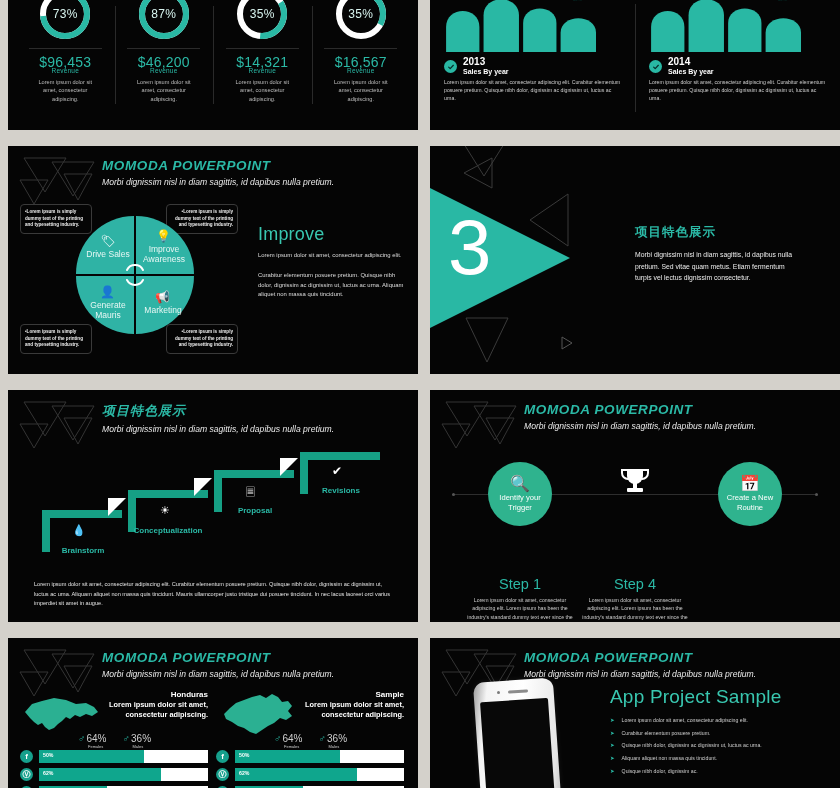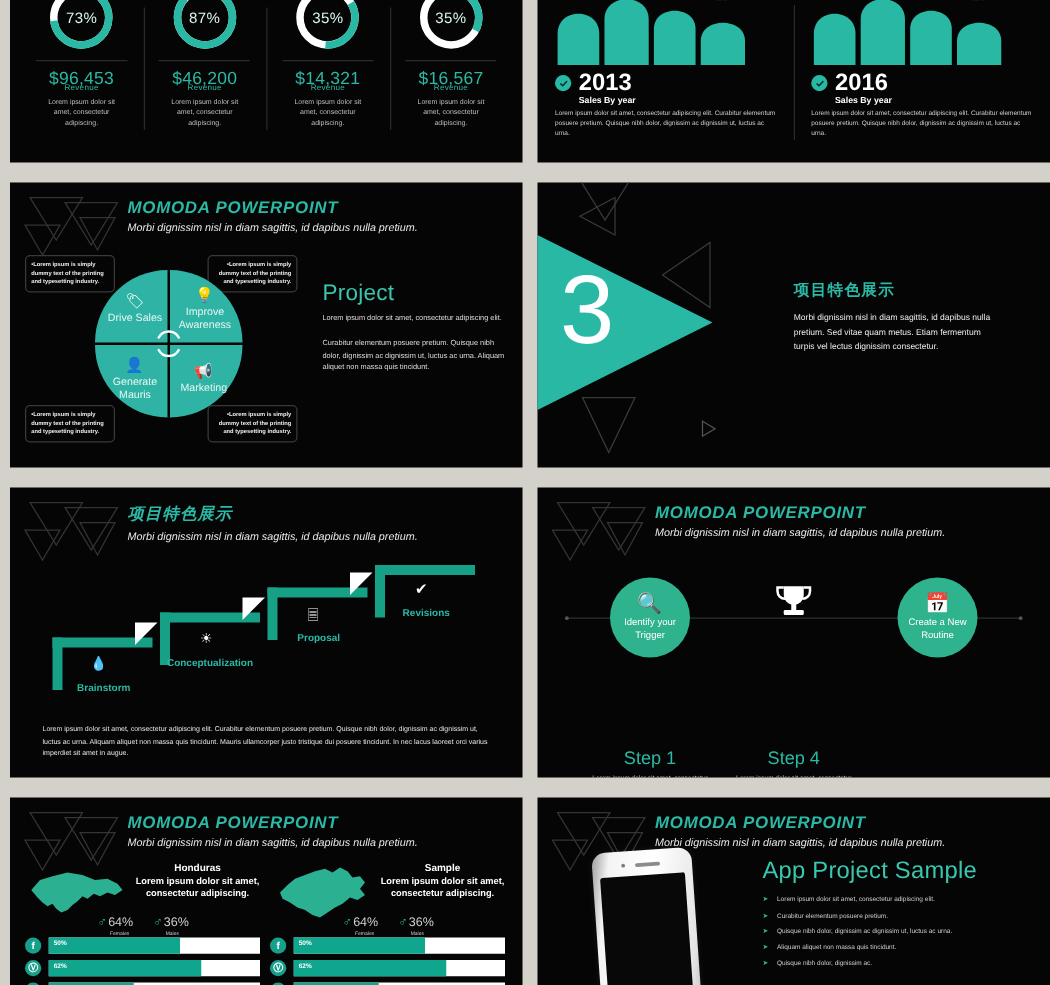--- a/index.html
+++ b/index.html
@@ -60,21 +60,21 @@
     content: ""; position: absolute; left: 0; top: 4px; bottom: 18px; width: 1px; background: #2a2a2a;
   }
   .hills { height: 60px; margin-top: -6px; position: relative; }
   .hills svg { width: 100%; height: 100%; display: block; }
   .yr-row { display: flex; align-items: flex-start; gap: 6px; margin-top: 3px; }
   .check {
     width: 13px; height: 13px; border-radius: 50%; background: #29b8a4; flex: 0 0 auto;
     display: flex; align-items: center; justify-content: center; margin-top: 3px;
   }
   .check svg { width: 8px; height: 8px; display:block; }
-  .yr-num { font-size: 19px; color: #fff; font-weight: bold; line-height: 1; }
+  .yr-num { font-size: 10px; color: #fff; font-weight: bold; line-height: 1; }
   .yr-sub { font-size: 7px; color: #fff; margin-top: 1px; font-weight: bold; }
   .yr-txt { font-size: 5.2px; color: #cfcfcf; line-height: 1.55; margin-top: 3px; }
 
   
   .wheel-wrap { position: absolute; left: 10px; top: 58px; width: 220px; height: 150px; }
   .wheel { position: absolute; left: 58px; top: 12px; width: 118px; height: 118px; }
   .quad {
     position: absolute; width: 58px; height: 58px; background: #2fb3a5;
     display: flex; flex-direction: column; align-items: center; justify-content: center;
     color: #e7f7f4; font-size: 8.5px; line-height: 1.15; text-align: center;
@@ -137,29 +137,29 @@
   .timeline::before { left: 0; } .timeline::after { right: 0; }
   .step-circle {
     position: absolute; width: 64px; height: 64px; border-radius: 50%; background: #2fb38e;
     display: flex; flex-direction: column; align-items: center; justify-content: center;
     color: #fff; font-size: 7.6px; line-height: 1.25; text-align: center;
   }
   .step-circle .gl { font-size: 16px; line-height: 1; margin-bottom: 1px; }
   .trophy { position: absolute; left: 50%; transform: translateX(-50%); top: 74px; width: 34px; height: 34px; }
   .trophy svg { width: 100%; height: 100%; display: block; }
   .step-col { position: absolute; top: 186px; width: 122px; text-align: center; }
-  .step-col h3 { font-size: 14.5px; color: #2bb9a6; font-weight: normal; margin-top: 23px; }
+  .step-col h3 { font-size: 14.5px; color: #2bb9a6; font-weight: normal; }
   .step-col p { font-size: 5.2px; color: #cfcfcf; line-height: 1.6; margin-top: 4px; padding: 0 6px; }
 
   
   .ctry { position: absolute; top: 52px; width: 188px; }
   .ctry-top { display: flex; align-items: flex-start; height: 56px; position: relative; }
   .map { width: 84px; height: 52px; flex: 0 0 auto; }
   .map svg { width: 100%; height: 100%; display: block; }
-  .ctry-txt { flex: 1; text-align: center; padding-left: 4px; }
+  .ctry-txt { flex: 1; text-align: right; padding-left: 4px; }
   .ctry-name { font-size: 8px; color: #fff; font-weight: bold; }
   .ctry-lorem { font-size: 7.4px; color: #fff; line-height: 1.34; margin-top: 1px; font-weight: bold; }
   .gender { position: absolute; left: 58px; bottom: 2px; display: flex; gap: 16px; }
   .gender div { display: flex; align-items: flex-end; gap: 1px; }
   .g-icon { font-size: 10px; color: #29b8a4; line-height: 1; }
   .g-pct { font-size: 10px; color: #cfcfcf; line-height: 1; }
   .g-lbl { font-size: 4px; color: #cfcfcf; position: absolute; bottom: -5px; left: 10px; }
   .bars { margin-top: 4px; }
   .bar-row { display: flex; align-items: center; gap: 6px; margin-bottom: 5px; }
   .soc {
@@ -317,21 +317,21 @@
             </g>
           </svg>
         </div>
         <div class="yr-row">
           <div class="check">
             <svg viewBox="0 0 12 12">
                 <path d="M2.5 6.2 L4.8 8.5 L9.5 3.4" stroke="#062e29" stroke-width="1.8" fill="none" stroke-linecap="round" stroke-linejoin="round"></path>
               </svg>
           </div>
           <div>
-            <div class="yr-num">2016</div>
+            <div class="yr-num">2014</div>
             <div class="yr-sub">Sales By year</div>
           </div>
         </div>
         <div class="yr-txt">Lorem ipsum dolor sit amet, consectetur adipiscing elit. Curabitur elementum posuere pretium. Quisque nibh dolor, dignissim ac dignissim ut, luctus ac urna.</div>
       </div>
 
     </div>
   </div>
 
   <div class="slide">
@@ -376,21 +376,21 @@
         <div class="wheel-center">
           <svg viewBox="0 0 26 26">
             <path d="M5,8 A9,9 0 0,1 21,8" stroke="#fff" stroke-width="2" fill="none" stroke-linecap="round"></path>
             <path d="M21,18 A9,9 0 0,1 5,18" stroke="#fff" stroke-width="2" fill="none" stroke-linecap="round"></path>
           </svg>
         </div>
       </div>
     </div>
 
     <div class="an-block">
-      <div class="an-title">Project</div>
+      <div class="an-title">Improve</div>
       <div class="an-p">Lorem ipsum dolor sit amet, consectetur adipiscing elit.</div>
       <div class="an-p an-p2">Curabitur elementum posuere pretium. Quisque nibh dolor, dignissim ac dignissim ut, luctus ac urna. Aliquam aliquet non massa quis tincidunt.</div>
     </div>
   </div>
 
   <div class="slide">
     <div class="ghost-tri" style="left:30px;top:-6px">
       <svg width="50" height="40" viewBox="0 0 50 40">
           <path d="M4,4 L44,4 L24,36 Z" fill="none" stroke="#3a3a3a"></path>
         </svg>

